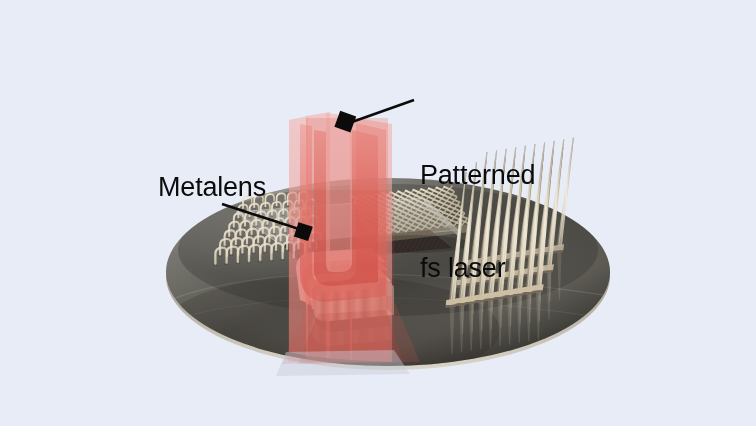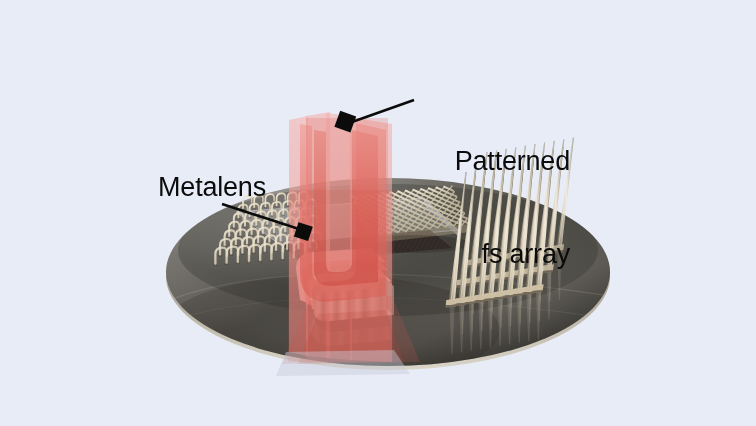--- a/index.html
+++ b/index.html
@@ -17,21 +17,21 @@
     position:absolute;
     color:#0b0b0b;
     font-family:"Liberation Sans", sans-serif;
     font-size:27px;
     line-height:31px;
     font-weight:400;
     white-space:pre;
     letter-spacing:-0.2px;
   }
   #label-metalens{ left:156px; top:110px; text-align:right; width:110px;}
-  #label-laser{ left:420px; top:84px; text-align:right; width:150px;}
+  #label-laser{ left:420px; top:98px; text-align:left; width:150px;}
 </style>
 </head>
 <body>
 
 <div id="stage">
 
   <svg id="scene" viewBox="0 0 756 426" width="756" height="426" xmlns="http://www.w3.org/2000/svg">
     <defs>
 
       <linearGradient id="waferGrad" x1="0" y1="0" x2="1" y2="1">
@@ -522,16 +522,16 @@
       <rect x="337" y="113" width="17" height="17" transform="rotate(20 345 121)" fill="#0b0b0b"></rect>
     </g>
   </svg>
 
   <div class="label" id="label-metalens">
     <div>Metalens</div>
   </div>
 
   <div class="label" id="label-laser">
     <div>Patterned</div>
-    <div>fs array</div>
+    <div>fs laser</div>
   </div>
 
 </div>
 
 </body></html>

